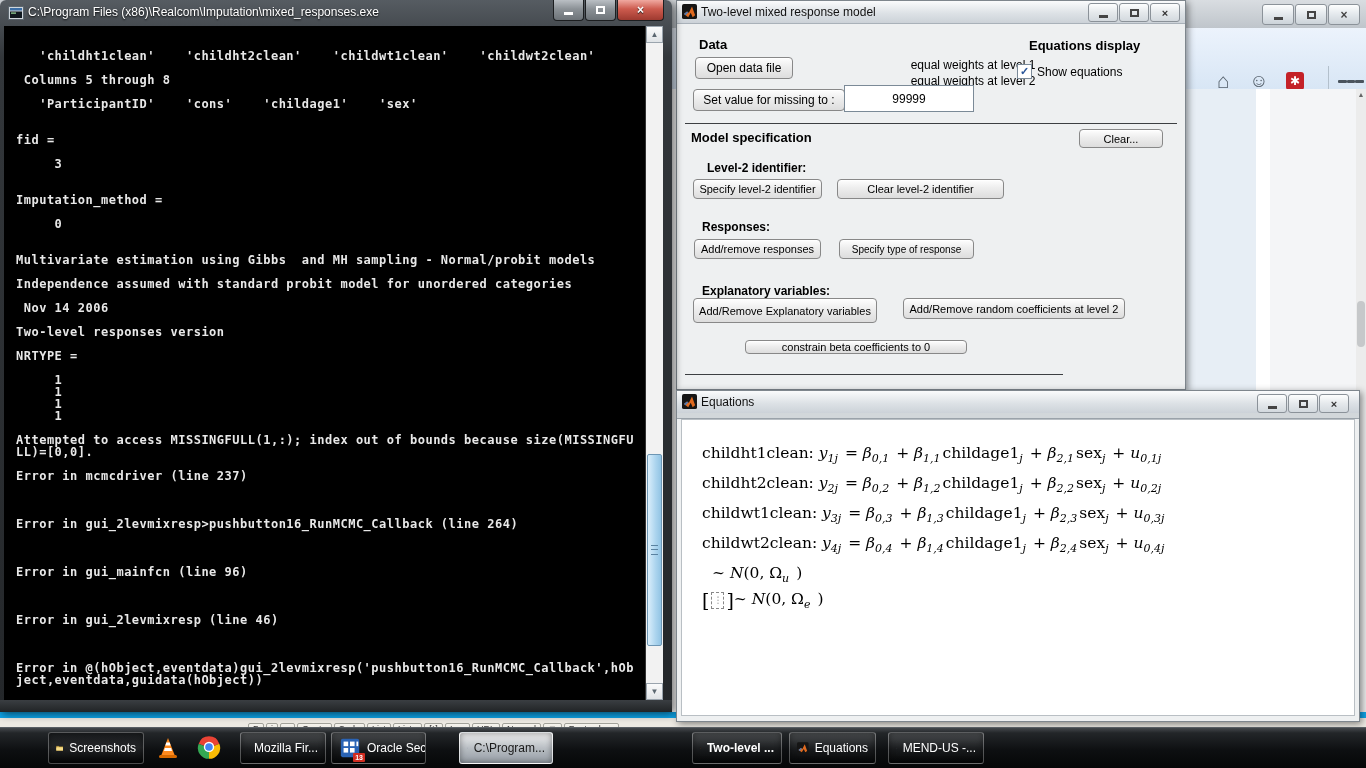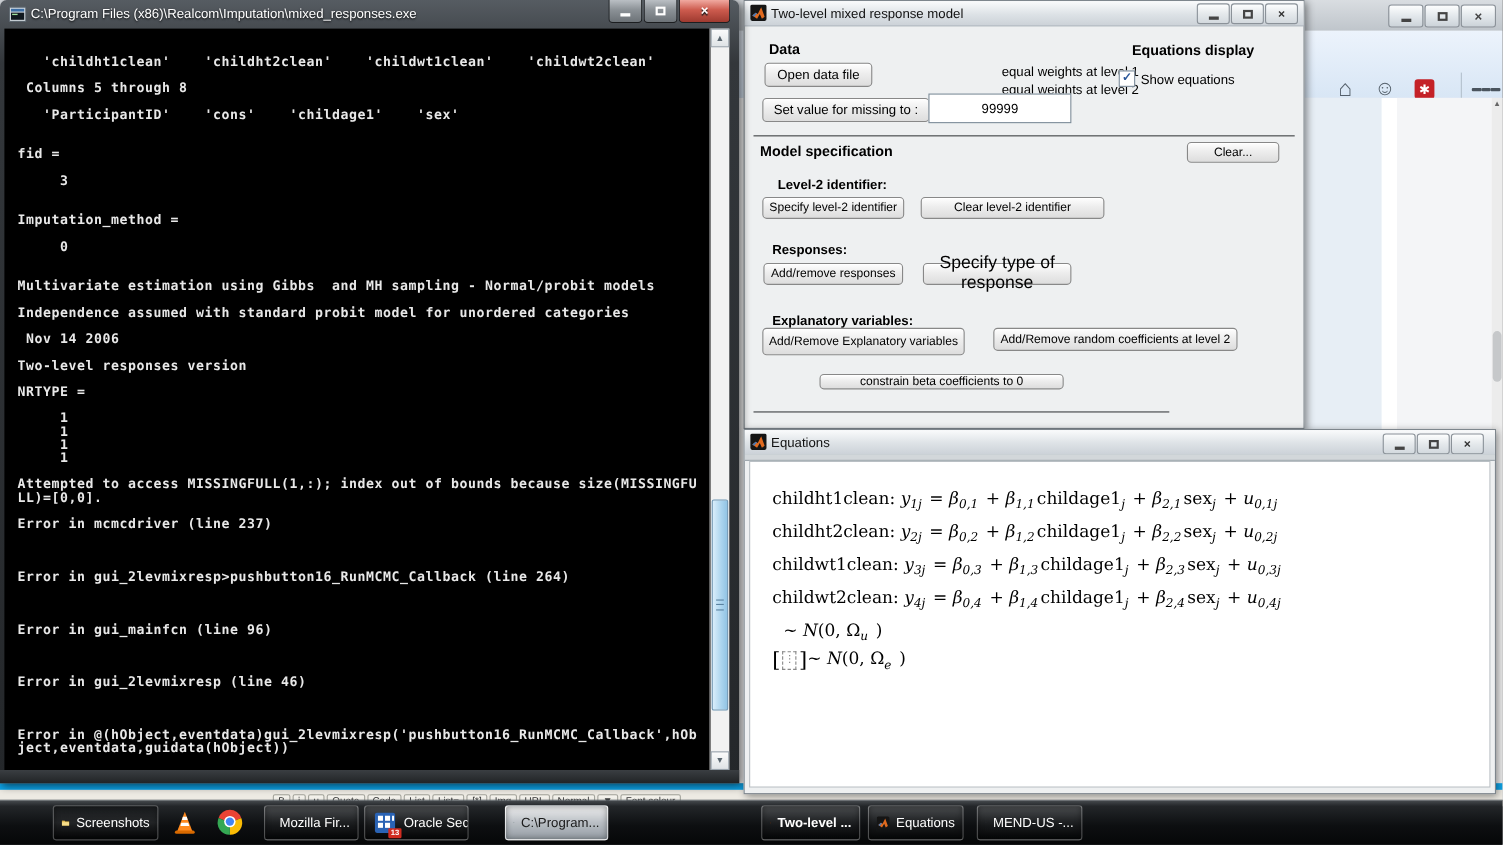--- a/index.html
+++ b/index.html
@@ -238,21 +238,21 @@
   <div class="mbtn" style="left:16px;top:88px;width:152px;height:22px;">Set value for missing to :</div>
   <div class="field" style="left:167px;top:84px;width:130px;height:27px;">99999</div>
   <div class="divider" style="left:8px;top:122px;width:492px;"></div>
   <div class="heading" style="left:14px;top:129px;">Model specification</div>
   <div class="mbtn" style="left:402px;top:128px;width:84px;height:19px;font-size:11px;">Clear...</div>
   <div class="lbl" style="left:30px;top:160px;">Level-2 identifier:</div>
   <div class="mbtn" style="left:16px;top:178px;width:129px;height:20px;font-size:11px;">Specify level-2 identifier</div>
   <div class="mbtn" style="left:160px;top:178px;width:167px;height:20px;font-size:11px;">Clear level-2 identifier</div>
   <div class="lbl" style="left:25px;top:219px;">Responses:</div>
   <div class="mbtn" style="left:17px;top:238px;width:127px;height:20px;font-size:11px;">Add/remove responses</div>
-  <div class="mbtn" style="left:162px;top:238px;width:135px;height:20px;font-size:16px;">Specify type of response</div>
+  <div class="mbtn" style="left:162px;top:238px;width:135px;height:20px;font-size:10px;">Specify type of response</div>
   <div class="lbl" style="left:25px;top:283px;">Explanatory variables:</div>
   <div class="mbtn" style="left:16px;top:297px;width:184px;height:25px;font-size:11px;">Add/Remove Explanatory variables</div>
   <div class="mbtn" style="left:226px;top:297px;width:222px;height:21px;font-size:11px;">Add/Remove random coefficients at level 2</div>
   <div class="mbtn" style="left:68px;top:339px;width:222px;height:14px;font-size:11px;">constrain beta coefficients to 0</div>
   <div class="divider" style="left:8px;top:373px;width:378px;"></div>
 </div>
 
 <div class="mwin" style="left:676px;top:390px;width:684px;height:332px;z-index:4;">
   <div class="m-titlebar">
     <svg class="m-icon" viewBox="0 0 24 24">

